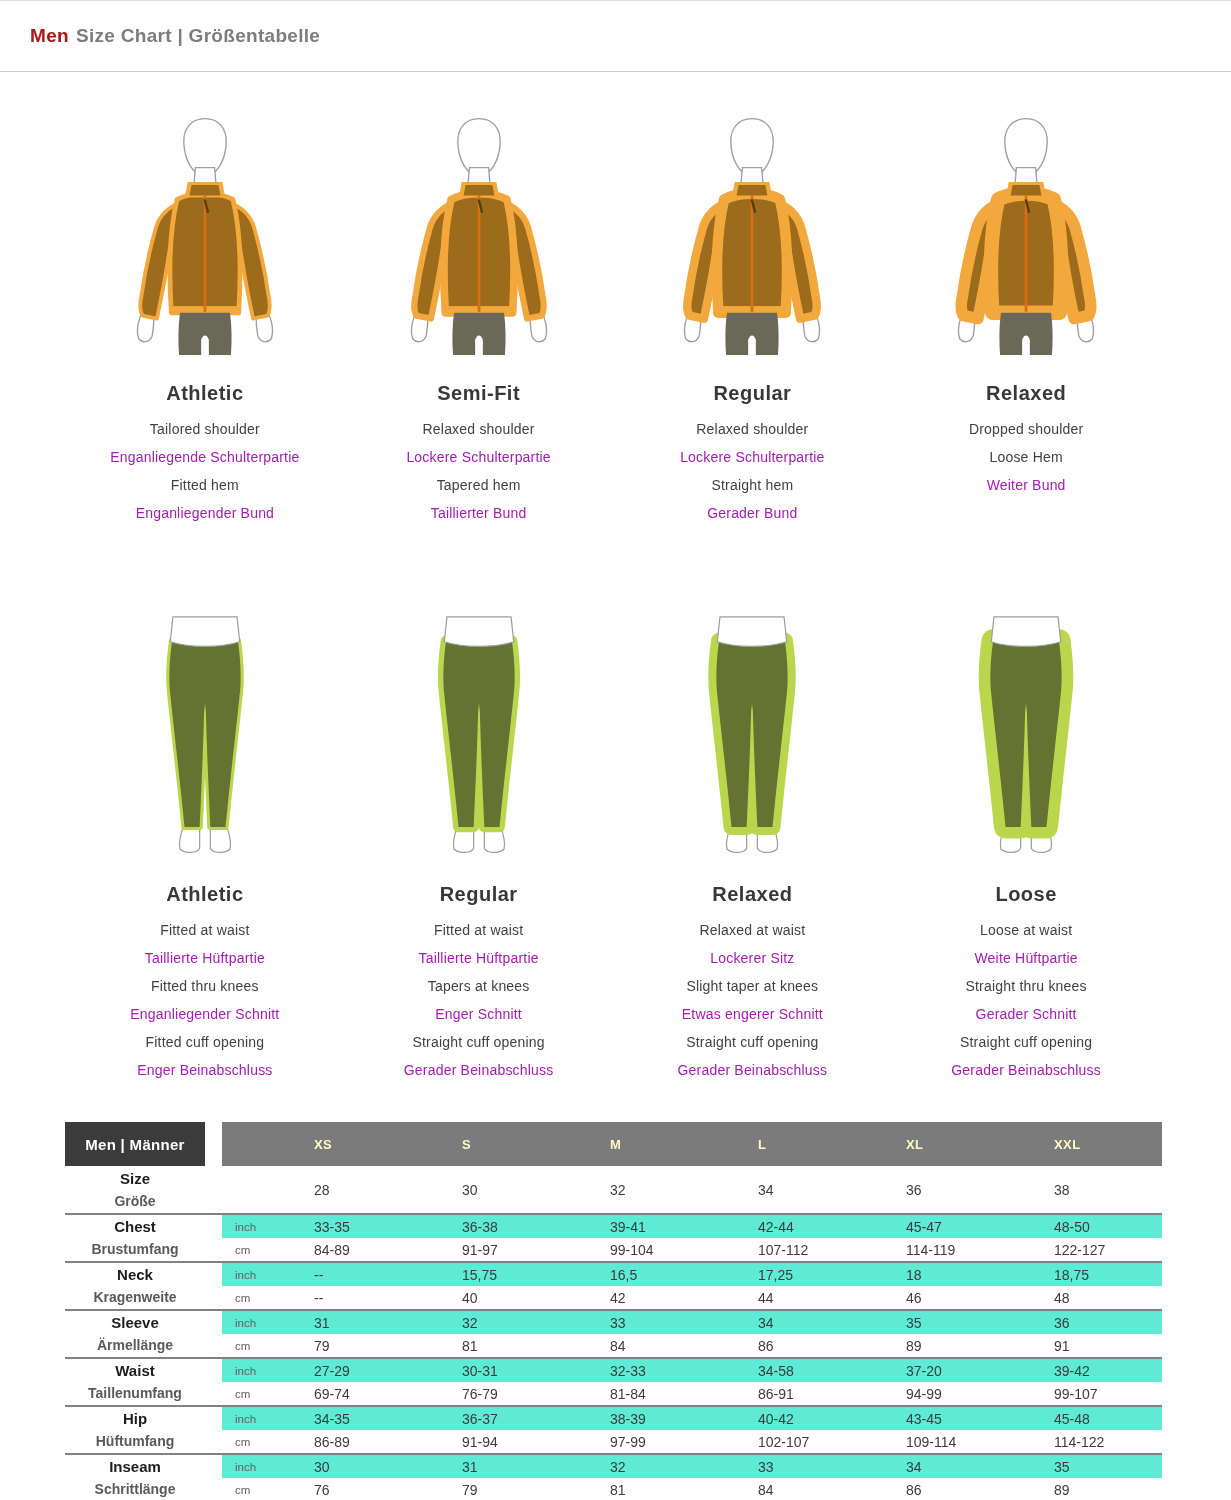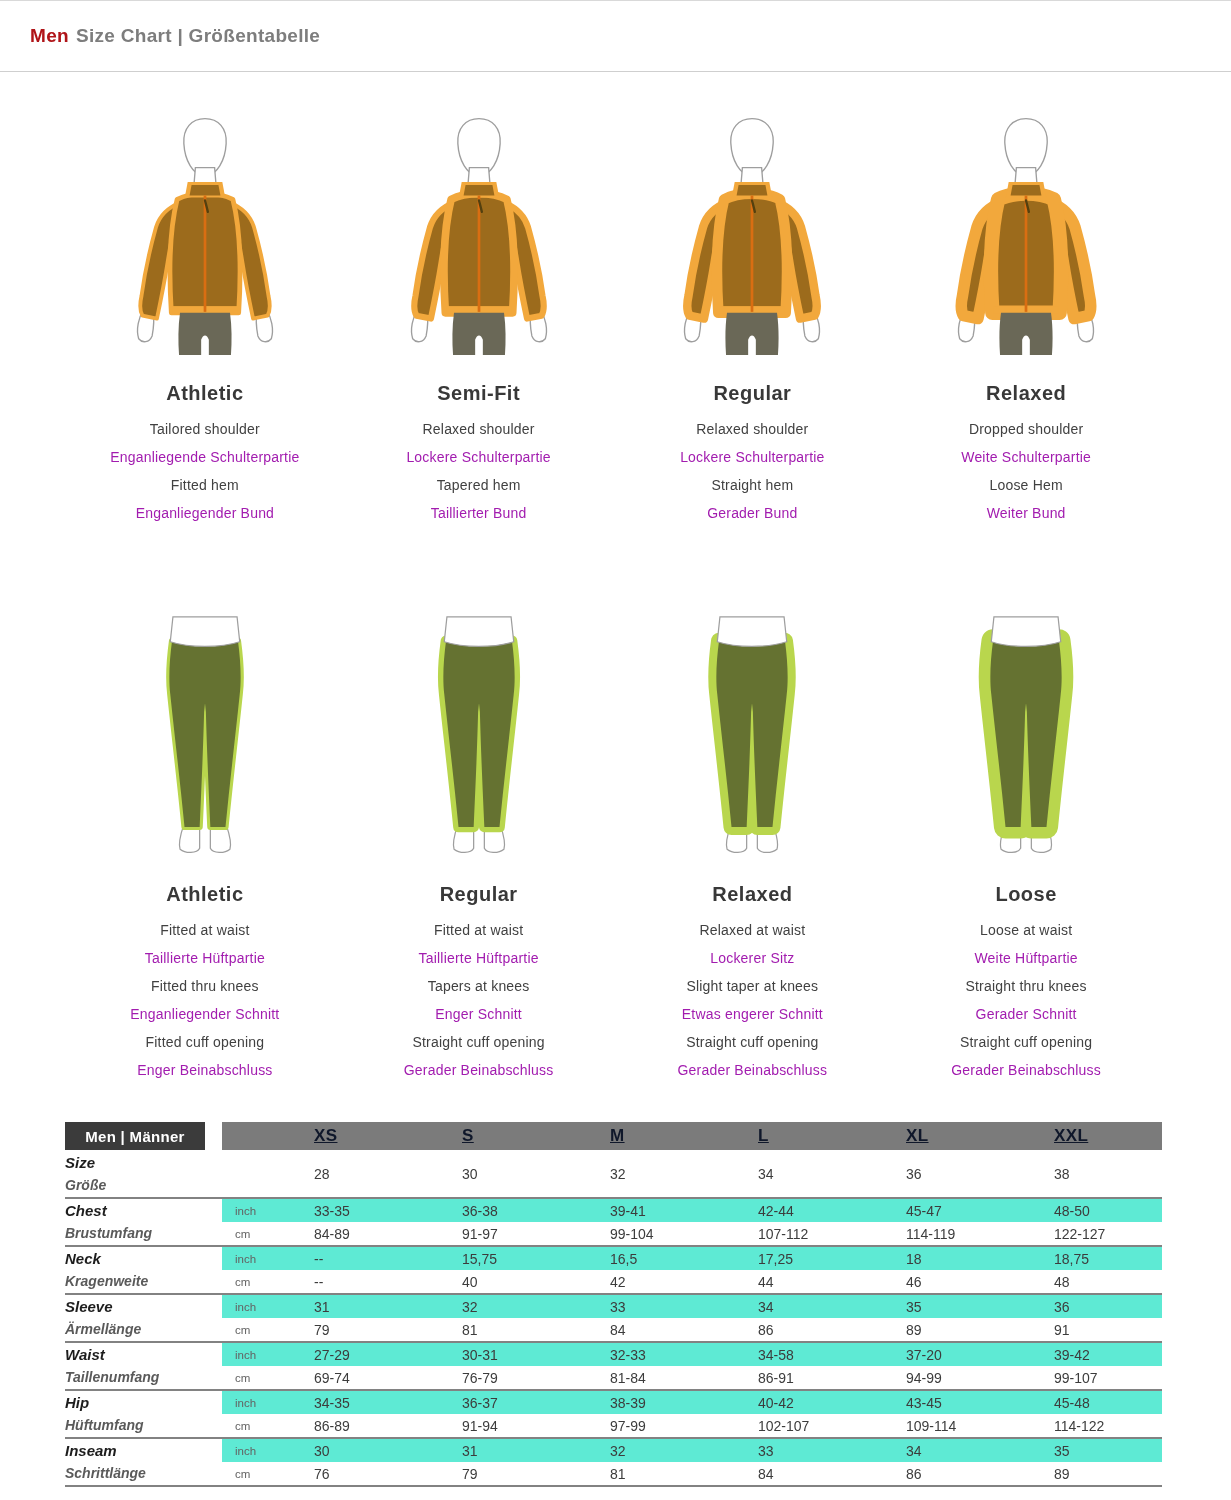--- a/index.html
+++ b/index.html
@@ -21,29 +21,29 @@
   .fit-figure svg{display:block;margin:0 auto;}
   .fit-name{font-size:20px;font-weight:bold;color:#383838;letter-spacing:.5px;margin:24px 0 10px;}
   .fit-line{font-size:14px;line-height:28px;letter-spacing:.2px;}
   .fit-line.en{color:#414141;}
   .fit-line.de{color:#a21caf;}
 
   
   .tablewrap{margin:38px 0 0 65px;}
   table{border-collapse:collapse;table-layout:fixed;width:1097px;}
   td,th{padding:0;margin:0;font-size:14px;color:#3c3c3c;height:23px;box-sizing:border-box;font-weight:normal;text-align:left;vertical-align:middle;}
-  tr.header-row td, tr.header-row th{height:28px;}
+  tr.header-row td, tr.header-row th{height:44px;}
   .corner{background:#3b3b3b;color:#fff;font-weight:bold;font-size:15px;text-align:center;letter-spacing:.3px;}
-  th.size-h{background:#7b7b7b;color:#0f172a;font-weight:bold;font-size:17px;padding-left:38px;letter-spacing:.4px;text-decoration:underline;}
+  th.size-h{background:#7b7b7b;color:#fef9c3;font-weight:bold;font-size:13px;padding-left:38px;letter-spacing:.4px;}
   td.unit-h{background:#7b7b7b;}
   tr.size-row td{height:48px;}
   td.gray{background:#5eead4;}
   td.val{padding-left:38px;}
   td.unit{font-size:11.5px;color:#636363;padding-left:13px;}
-  td.lbl{font-style:italic;}
+  td.lbl{text-align:center;}
   .lbl-en{font-weight:bold;font-size:15px;color:#1d1d1d;line-height:23px;}
   .lbl-de{font-weight:bold;font-size:14px;color:#5a5a5a;line-height:23px;}
   .grp-top{border-top:2px solid #828282;}
   .grp-bottom{border-bottom:2px solid #828282;}
 </style>
 </head>
 <body>
 
 <div class="page">
 
@@ -155,21 +155,20 @@
     <rect x="76" y="204" width="68" height="8" fill="#f2a83c"></rect>
     <path d="M92,75 L128,75 L131,91 L89,91 Z" fill="#f2a83c"></path>
     <path d="M96,78 L124,78 L126,89 L94,89 Z" fill="#9c6b1c"></path>
     <rect x="108.6" y="89" width="2.8" height="121" fill="#d96e12"></rect>
     <path d="M110,94 L113,106" stroke="#53400f" stroke-width="2.4" stroke-linecap="round"></path>
     <path d="M84,211 L136,211 C138,225 138,241 137,255 L114,255 L114,239 C112,233 108,233 106,239 L106,255 L83,255 C82,241 82,225 84,211 Z" fill="#6a6857"></path>
   </svg>
         </div>
         <div class="fit-name">Relaxed</div>
         <div class="fit-line en">Dropped shoulder</div>
-        <div class="fit-line de">Weite Schulterpartie</div>
         <div class="fit-line en">Loose Hem</div>
         <div class="fit-line de">Weiter Bund</div>
       </div>
     </section>
 
   <section class="fits pants-section" id="pant-fits">
       <div class="fit-card">
         <div class="fit-figure">
           <svg width="212" height="252" viewBox="0 0 220 283">
     <path d="M86,245 C82,257 80,266 82,272 C88,277 101,277 104,271 L104,245 Z" fill="#fff" stroke="#9e9e9e" stroke-width="1.4"></path>

